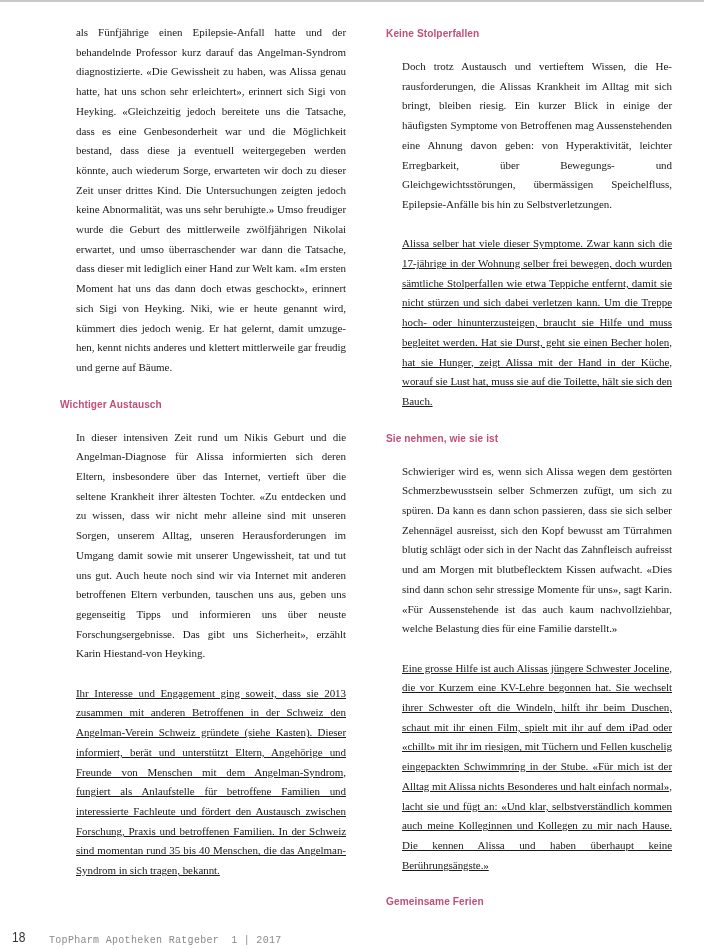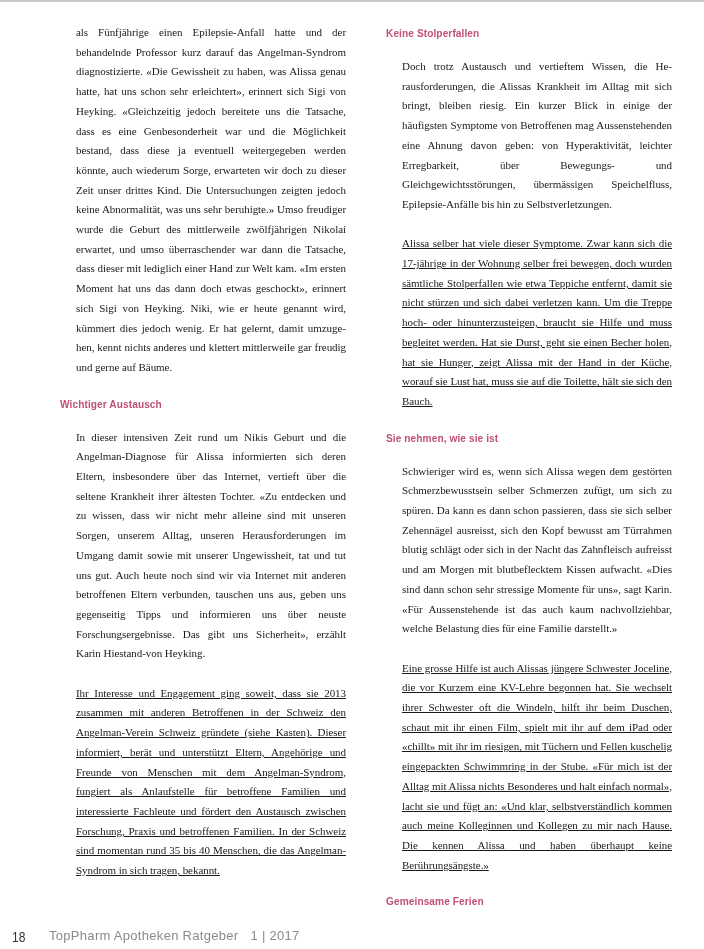--- a/index.html
+++ b/index.html
@@ -22,22 +22,22 @@
       font-family: "Liberation Sans", "DejaVu Sans", sans-serif; font-size: 11.5px; font-weight: bold;
       color: #c0507a; line-height: 15px; margin: 0 0 1px 0; letter-spacing: 0.1px;
       transform: scaleX(0.88); transform-origin: left;
     }
     .footer { position: absolute; top: 928px; left: 0; width: 704px; height: 20px; }
     .page-num {
       position: absolute; left: 12px; top: 0; font-family: "Liberation Sans", sans-serif;
       font-size: 15px; color: #333; transform: scaleX(0.8); transform-origin: left;
     }
     .pub {
-      position: absolute; left: 49px; top: 0; font-family: Liberation Sans, sans-serif;
-      font-size: 13px; color: #8a8a8a; letter-spacing: 0.3px;
+      position: absolute; left: 49px; top: 7px; font-family: Liberation Mono, monospace;
+      font-size: 10px; color: #8a8a8a; letter-spacing: 0.3px;
     }
     .pub span { margin-left: 12px; }
   </style>
 </head>
 <body>
 
 <div class="topline"></div>
 
 <div class="col col-left">
   <div class="section">

